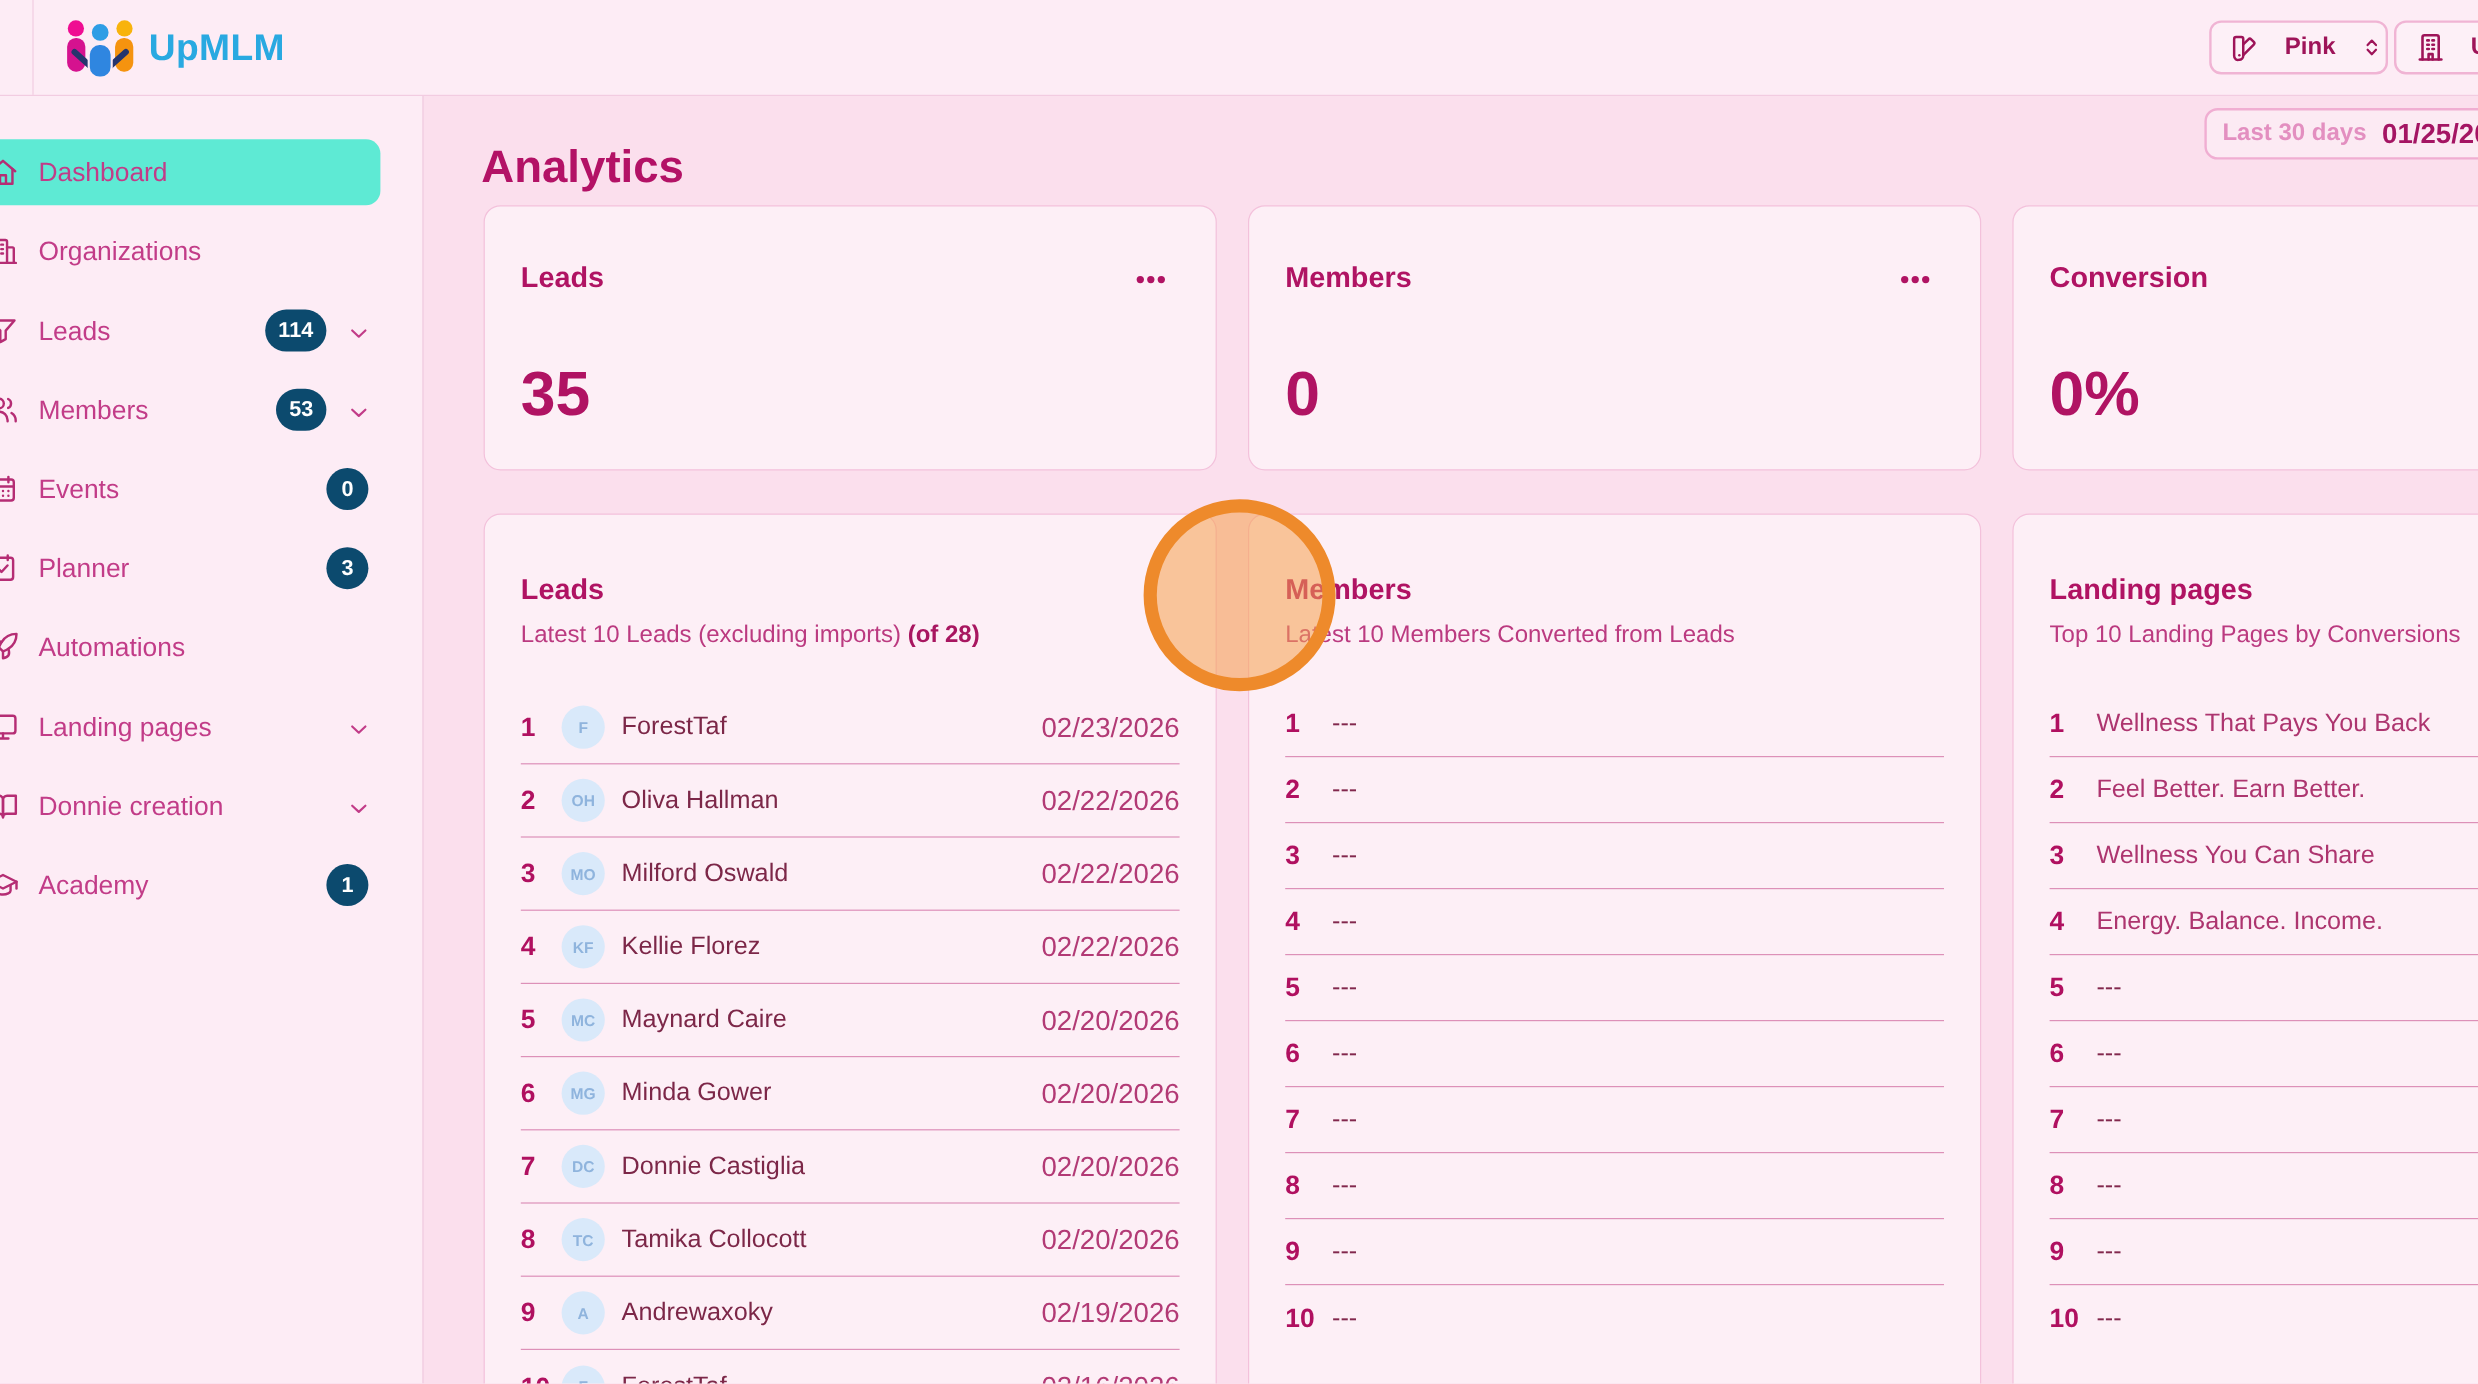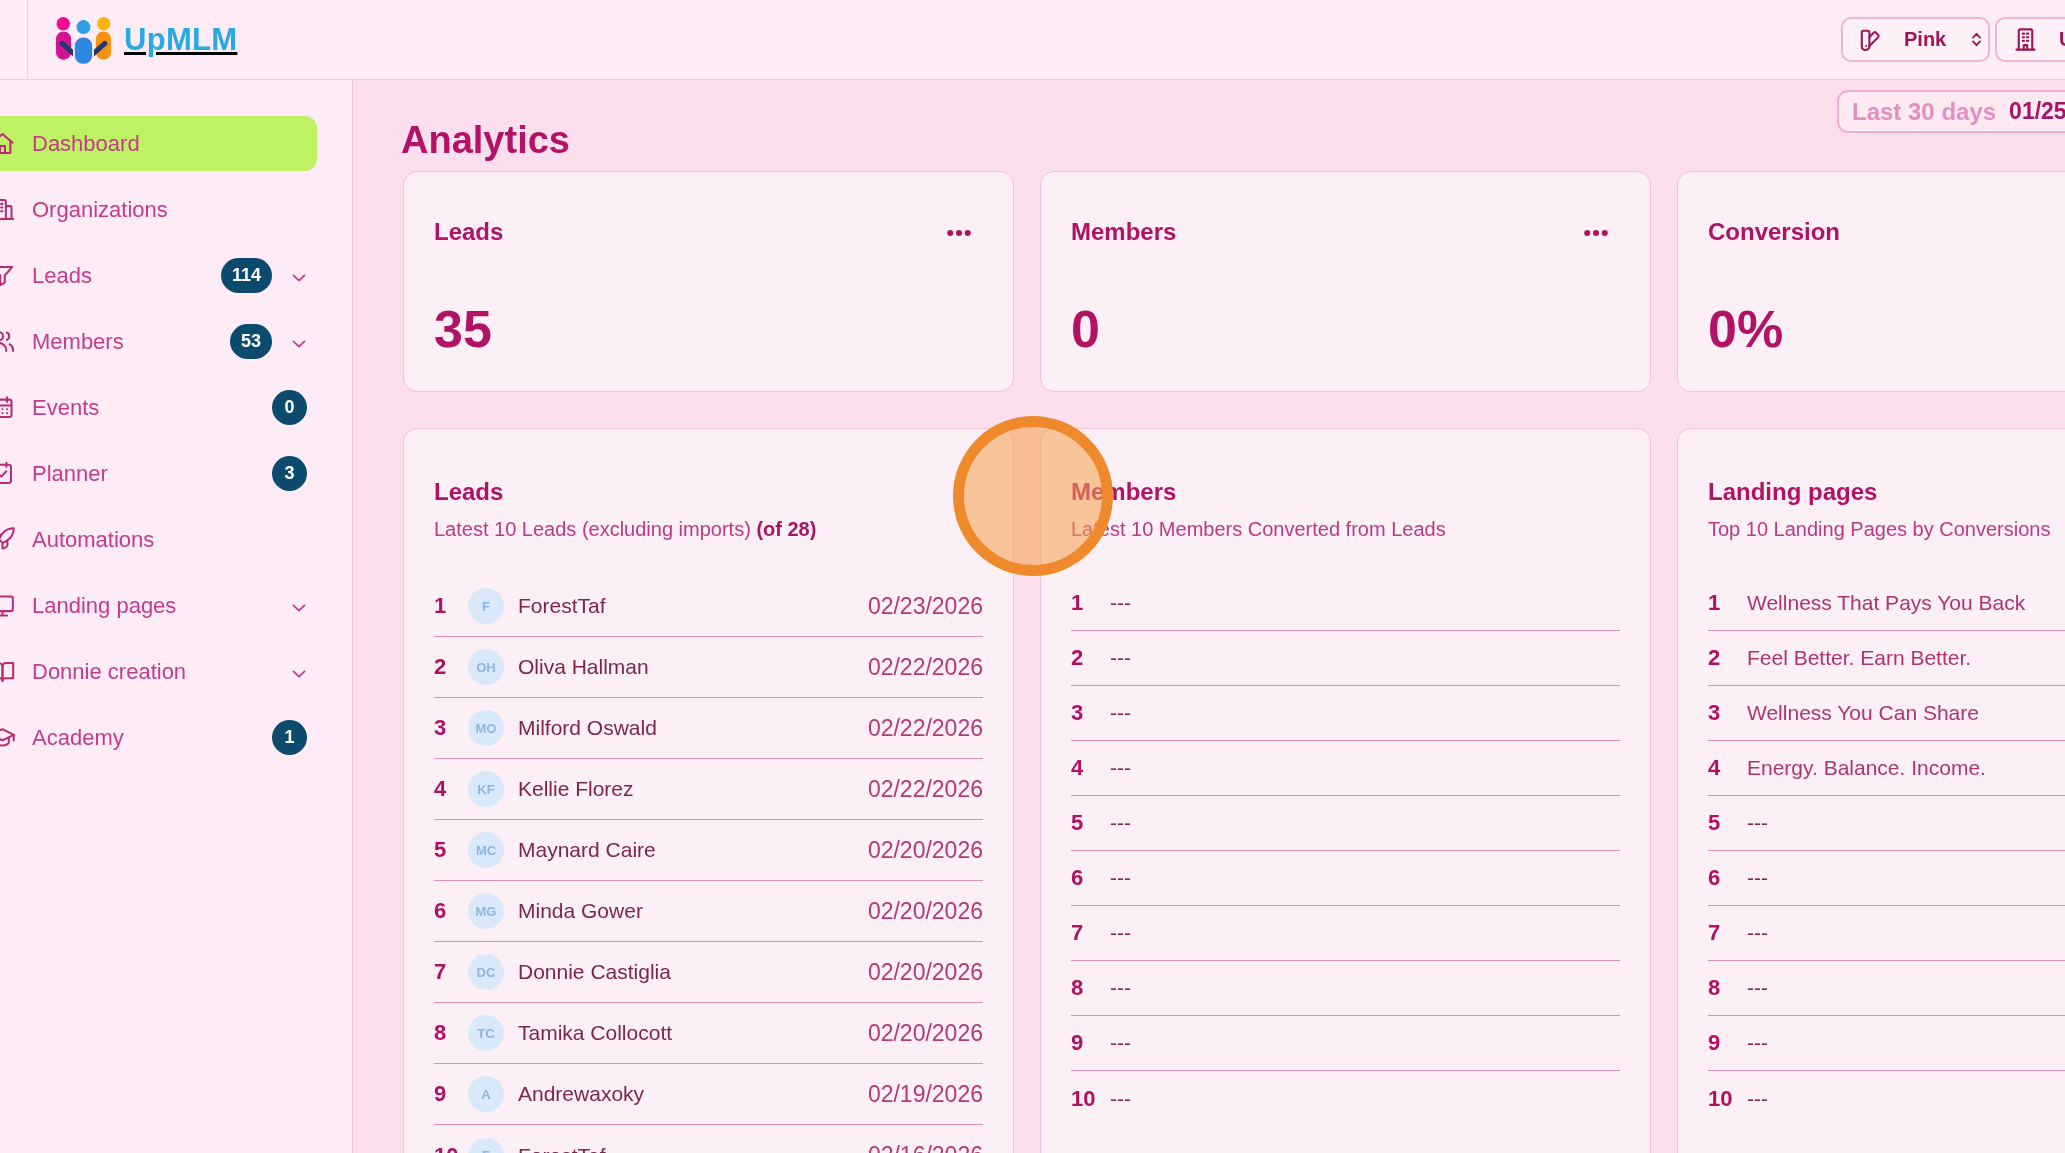--- a/index.html
+++ b/index.html
@@ -3,41 +3,41 @@
 <meta charset="utf-8">
 <style>
   * { margin:0; padding:0; box-sizing:border-box; }
   html,body { width:2065px; height:1153px; overflow:hidden; }
   body { font-family:"Liberation Sans",sans-serif; background:#fbdfed; position:relative; }
   .icon svg { display:block; }
 
   
   .topbar { position:absolute; left:0; top:0; width:2065px; height:80px; background:#fdecf5; border-bottom:1px solid #f2cce1; }
   .topbar-vsep { position:absolute; left:27px; top:0; width:1px; height:79px; background:#f2cce1; }
-  .logo { position:absolute; left:52px; top:15px; height:50px; display:flex; align-items:center; gap:9px;text-decoration:underline; }
+  .logo { position:absolute; left:52px; top:15px; height:50px; display:flex; align-items:center; gap:9px; }
   .logo-text { font-size:31px; font-weight:800; color:#29a9e1; letter-spacing:.3px; }
   .top-btn { position:absolute; top:17px; height:45px; border:2px solid #f0b4d4; border-radius:10px; background:#fdf0f7; display:flex; align-items:center; gap:20px; padding:0 15px; color:#9e1459; font-weight:700; font-size:20px; }
   .theme-btn { left:1841px; width:149px; }
   .org-btn { left:1995px; width:141px; }
 
   
   .sidebar { position:absolute; left:0; top:80px; width:353px; height:1073px; background:#fdecf5; border-right:1px solid #efc5dc; padding-top:36px; }
   .side-item { position:relative; height:55px; margin-bottom:11px; display:flex; align-items:center; color:#c23c88; font-size:22px; }
-  .side-item.active { background:#bef264; border-radius:0 12px 12px 0; margin-right:35px; }
+  .side-item.active { background:#5eead4; border-radius:0 12px 12px 0; margin-right:35px; }
   .side-item .icon { position:absolute; left:-11px; top:14px; width:27px; height:27px; color:#b52d74; }
   .side-label { margin-left:32px; }
   .badge { position:absolute; right:45px; top:10px; min-width:35px; height:35px; border-radius:18px; background:#0c4a6e; color:#fff; font-size:18px; font-weight:700; display:flex; align-items:center; justify-content:center; padding:0 11px; }
   .badge.with-chev { right:80px; }
   .chev { position:absolute; right:45px; top:19px; width:19px; height:19px; color:#c23c88; }
 
   
   .main { position:absolute; left:354px; top:80px; width:1711px; height:1073px; }
   .page-title { position:absolute; left:47px; top:11px; font-size:38px; font-weight:700; color:#b31266;margin-top:28px; }
   .date-chip { position:absolute; left:1483px; top:10px; height:43px; width:300px; border:2px solid #f0aed2; border-radius:11px; background:#fceaf3; display:flex; align-items:center; gap:13px; padding:0 13px; }
-  .date-chip .range { color:#e38fc0; font-size:24px; font-weight:700;text-align:center; }
+  .date-chip .range { color:#e38fc0; font-size:20px; font-weight:700;text-align:center; }
   .date-chip .date { color:#a41563; font-size:23px; font-weight:700; white-space:nowrap; }
 
   .stat-card { position:absolute; top:91px; width:611px; height:221px; background:#fdeff6; border:1px solid #f3c1db; border-radius:14px; }
   .stat-title { position:absolute; left:30px; top:46px; font-size:24px; font-weight:700; color:#b01363; }
   .stat-value { position:absolute; left:30px; top:127px; font-size:52px; font-weight:700; color:#b01363; }
   .dots { position:absolute; right:40px; top:47px; width:28px; height:28px; color:#b01363; }
 
   .list-card { position:absolute; top:348px; width:611px; height:790px; background:#fdeff6; border:1px solid #f3c1db; border-radius:14px; }
   .list-title { position:absolute; left:30px; top:49px; font-size:24px; font-weight:700; color:#b01363; }
   .list-sub { position:absolute; left:30px; top:89px; font-size:20px; color:#bb3a80; }

